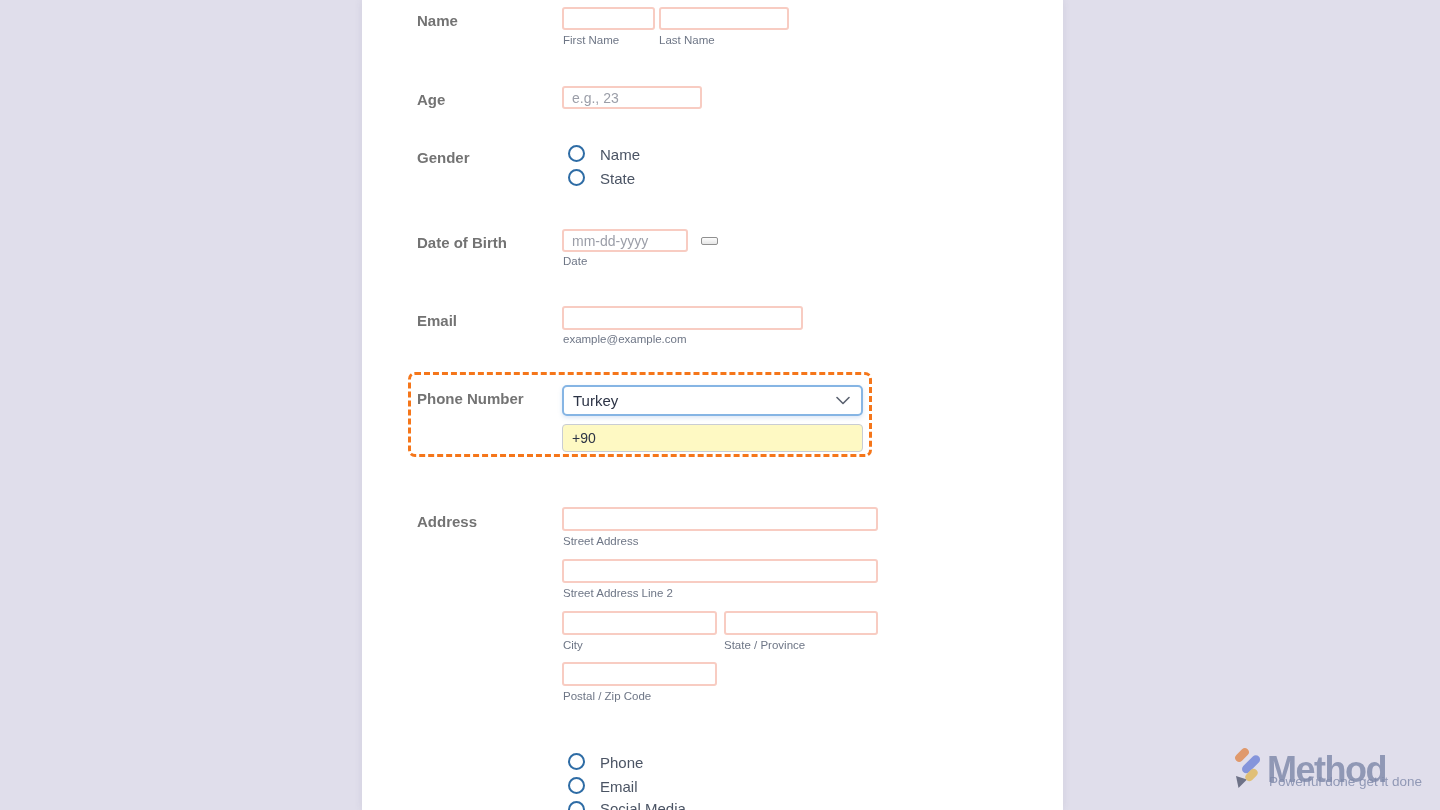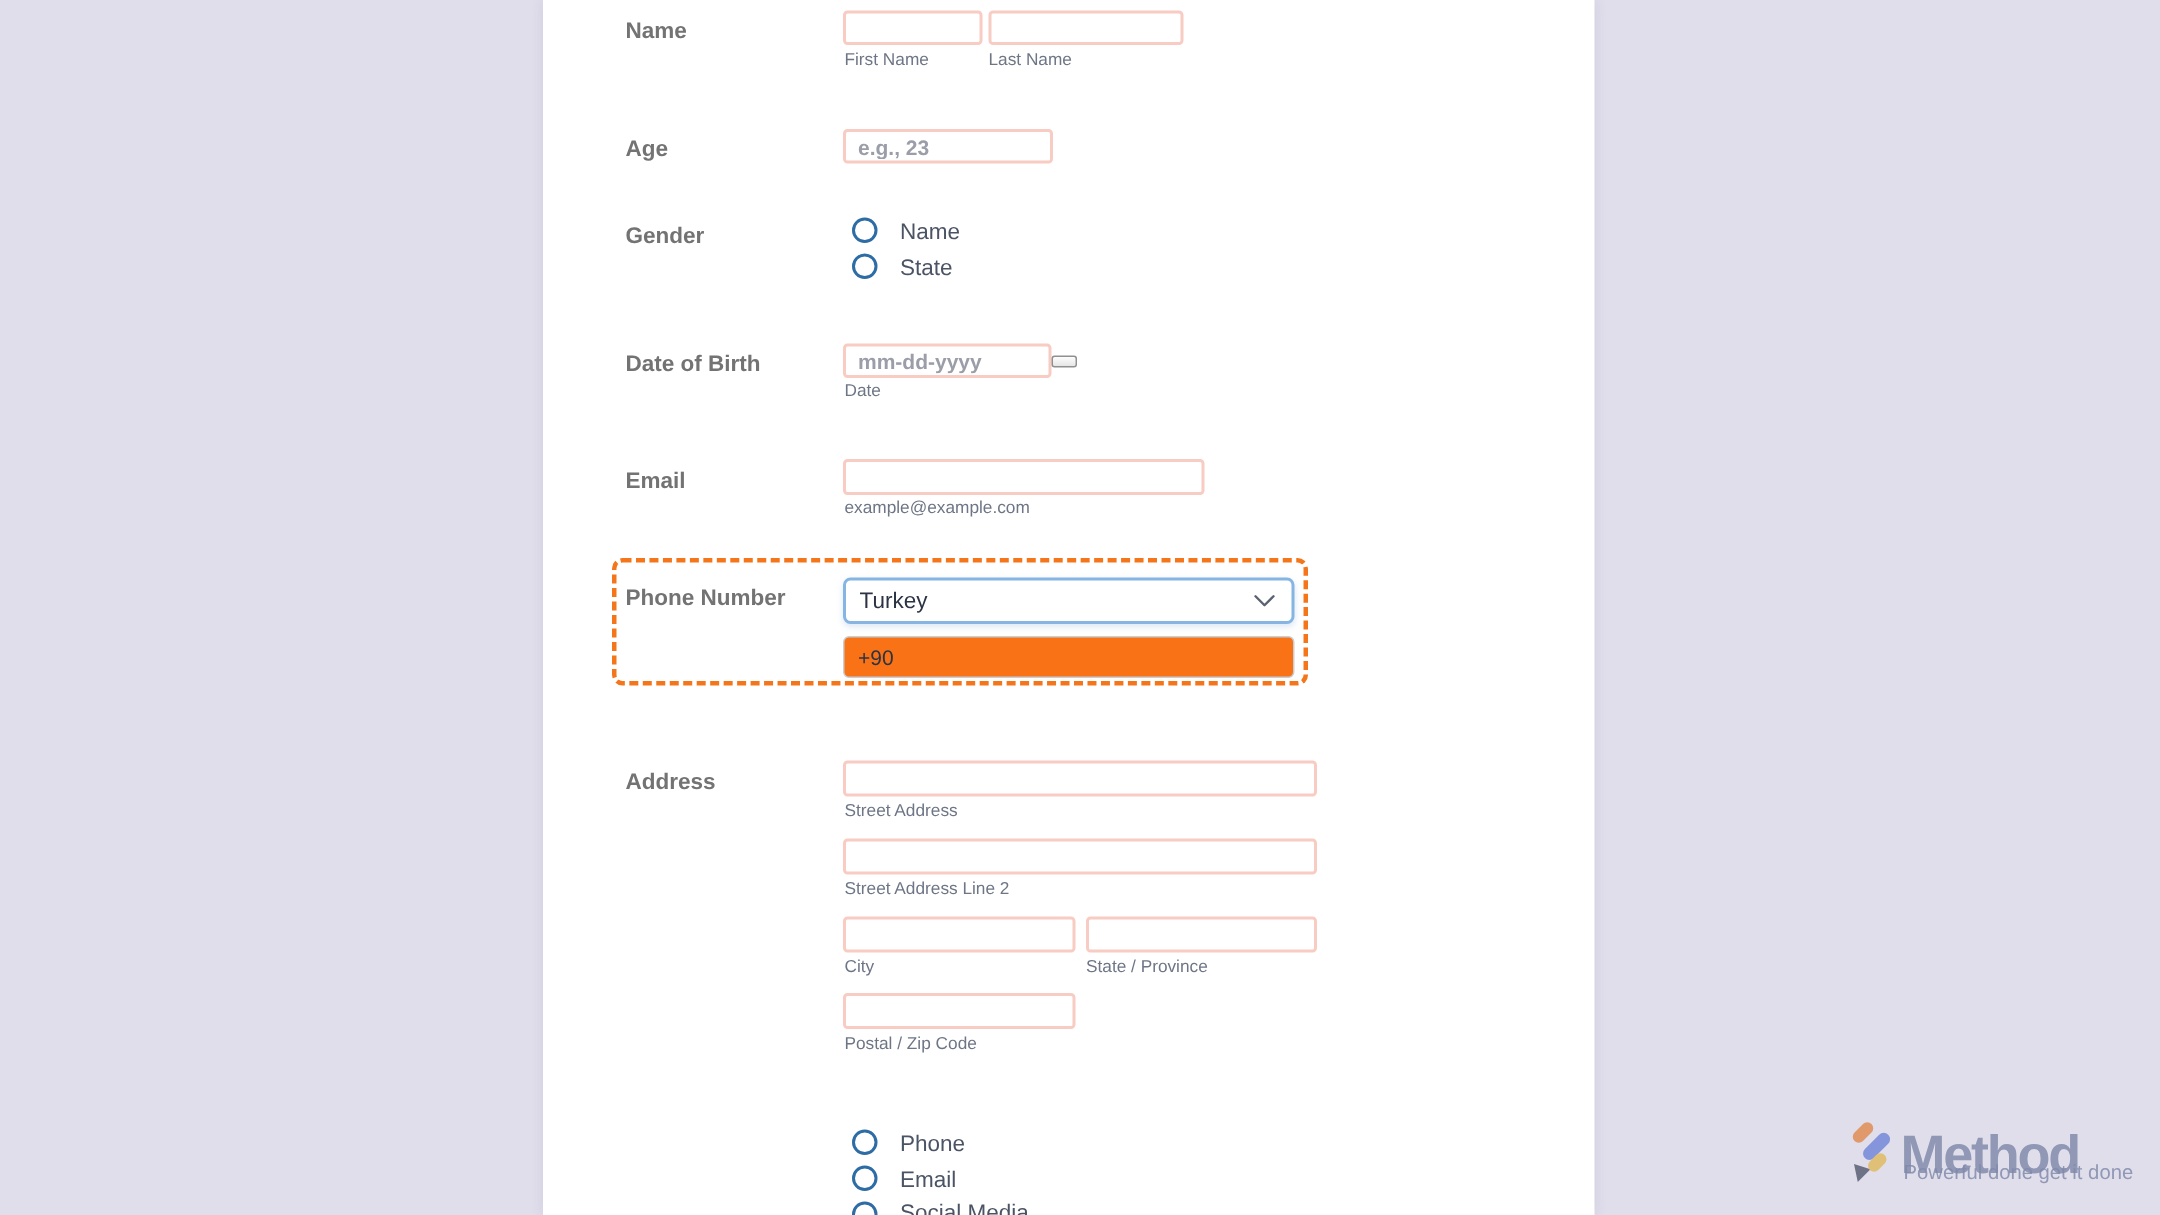--- a/index.html
+++ b/index.html
@@ -17,21 +17,21 @@
   .fl { 
     position:absolute; left:55px;
     font-size:15px; font-weight:700; color:#737373; line-height:18px;
   }
   .sub {
     position:absolute; font-size:11.5px; color:#6e7686; line-height:13px;
   }
   input { font-family:inherit; outline:none; }
   .pin { 
     position:absolute; border:2px solid #f8ccc2; border-radius:3px;
-    background:#fff; font-size:14px; color:#2c3345; padding:0 8px;font-weight:bold;
+    background:#fff; font-size:14px; color:#2c3345; padding:0 8px;
   }
   .pin::placeholder { color:#9b9ea8; opacity:1; }
   .radio {
     position:absolute; width:17px; height:17px; border:2.5px solid #2e6ca5;
     border-radius:50%; background:#fff; cursor:pointer;
   }
   .opt {
     position:absolute; font-size:15px; color:#4b5464; line-height:17px; cursor:pointer;
   }
   .hl-box { 
@@ -41,21 +41,21 @@
   .country {
     position:absolute; left:200px; top:385px; width:301px; height:31px;
     border:2px solid #86b5e4; border-radius:5px; background:#fff;
     display:flex; align-items:center; justify-content:space-between;
     padding:0 11px 0 9px; font-size:15px; color:#2c3345; cursor:pointer;
     box-shadow:0 2px 4px rgba(120,160,220,0.25);
     gap:45px;
   }
   .phone-in {
     position:absolute; left:200px; top:424px; width:301px; height:28px;
-    border:1px solid #c9cdd4; border-radius:4px; background:#f97316;
+    border:1px solid #c9cdd4; border-radius:4px; background:#fef9c3;
     font-size:14px; color:#2c3345; padding:0 9px;
   }
   .cal {
     position:absolute; left:339px; top:237px; width:17px; height:8px;
     border:1px solid #909090; border-radius:2px;
     background:linear-gradient(#fdfdfd,#e6e6e6); cursor:pointer;
   }
   .contact-label { width:140px; }
   
   .brand { position:absolute; opacity:0.82; }
@@ -81,21 +81,21 @@
   <div class="fl" style="top:91px">Age</div>
   <input class="pin" style="left: 200px; top: 86px; width: 140px; height: 23px;" placeholder="e.g., 23">
 
   <div class="fl" style="top:149px">Gender</div>
   <span class="radio" style="left:206px;top:145px"></span>
   <span class="opt" style="left:238px;top:146px">Name</span>
   <span class="radio" style="left:206px;top:169px"></span>
   <span class="opt" style="left:238px;top:170px">State</span>
 
   <div class="fl" style="top:234px">Date of Birth</div>
-  <input class="pin" style="left: 200px; top: 229px; width: 139px; height: 23px;" placeholder="mm-dd-yyyy">
+  <input class="pin" style="left: 200px; top: 229px; width: 126px; height: 23px;" placeholder="mm-dd-yyyy">
   <span class="cal"></span>
   <div class="sub" style="left:201px;top:255px">Date</div>
 
   <div class="fl" style="top:312px">Email</div>
   <input class="pin" style="left: 200px; top: 306px; width: 241px; height: 24px;">
   <div class="sub" style="left:201px;top:333px">example@example.com</div>
 
   <div class="hl-box"></div>
   <div class="fl" style="top:390px">Phone Number</div>
   <div class="country">

